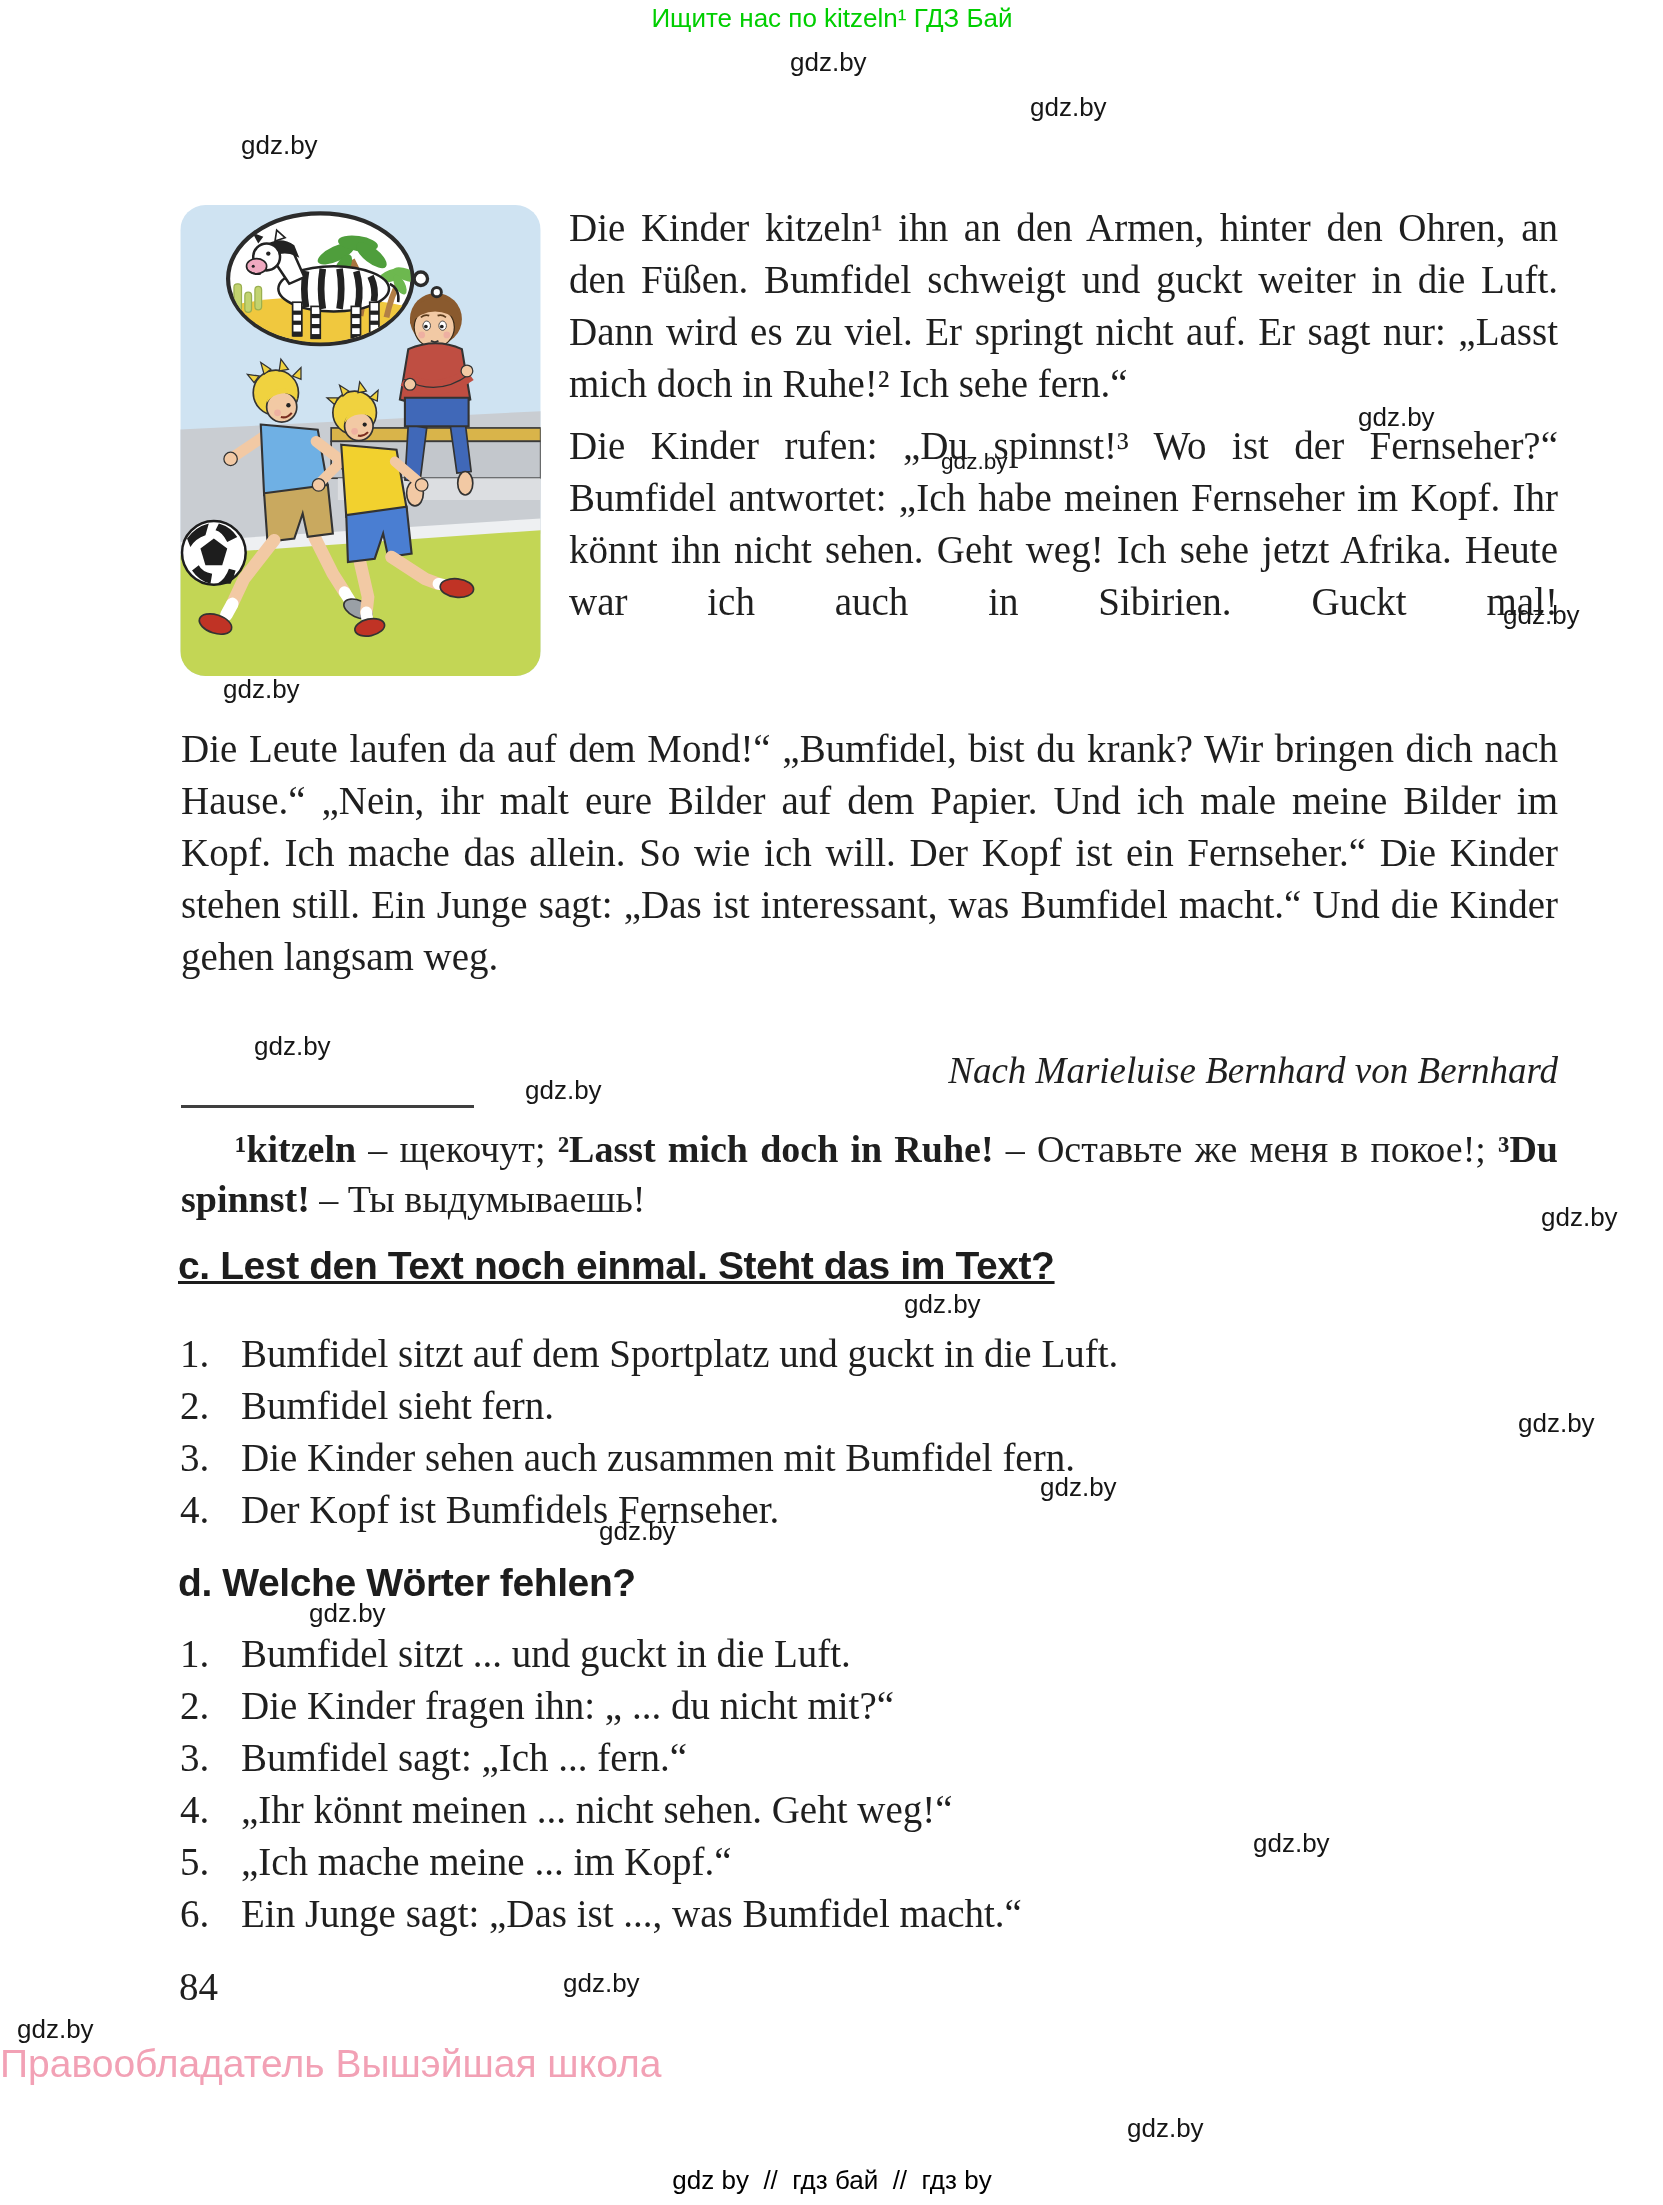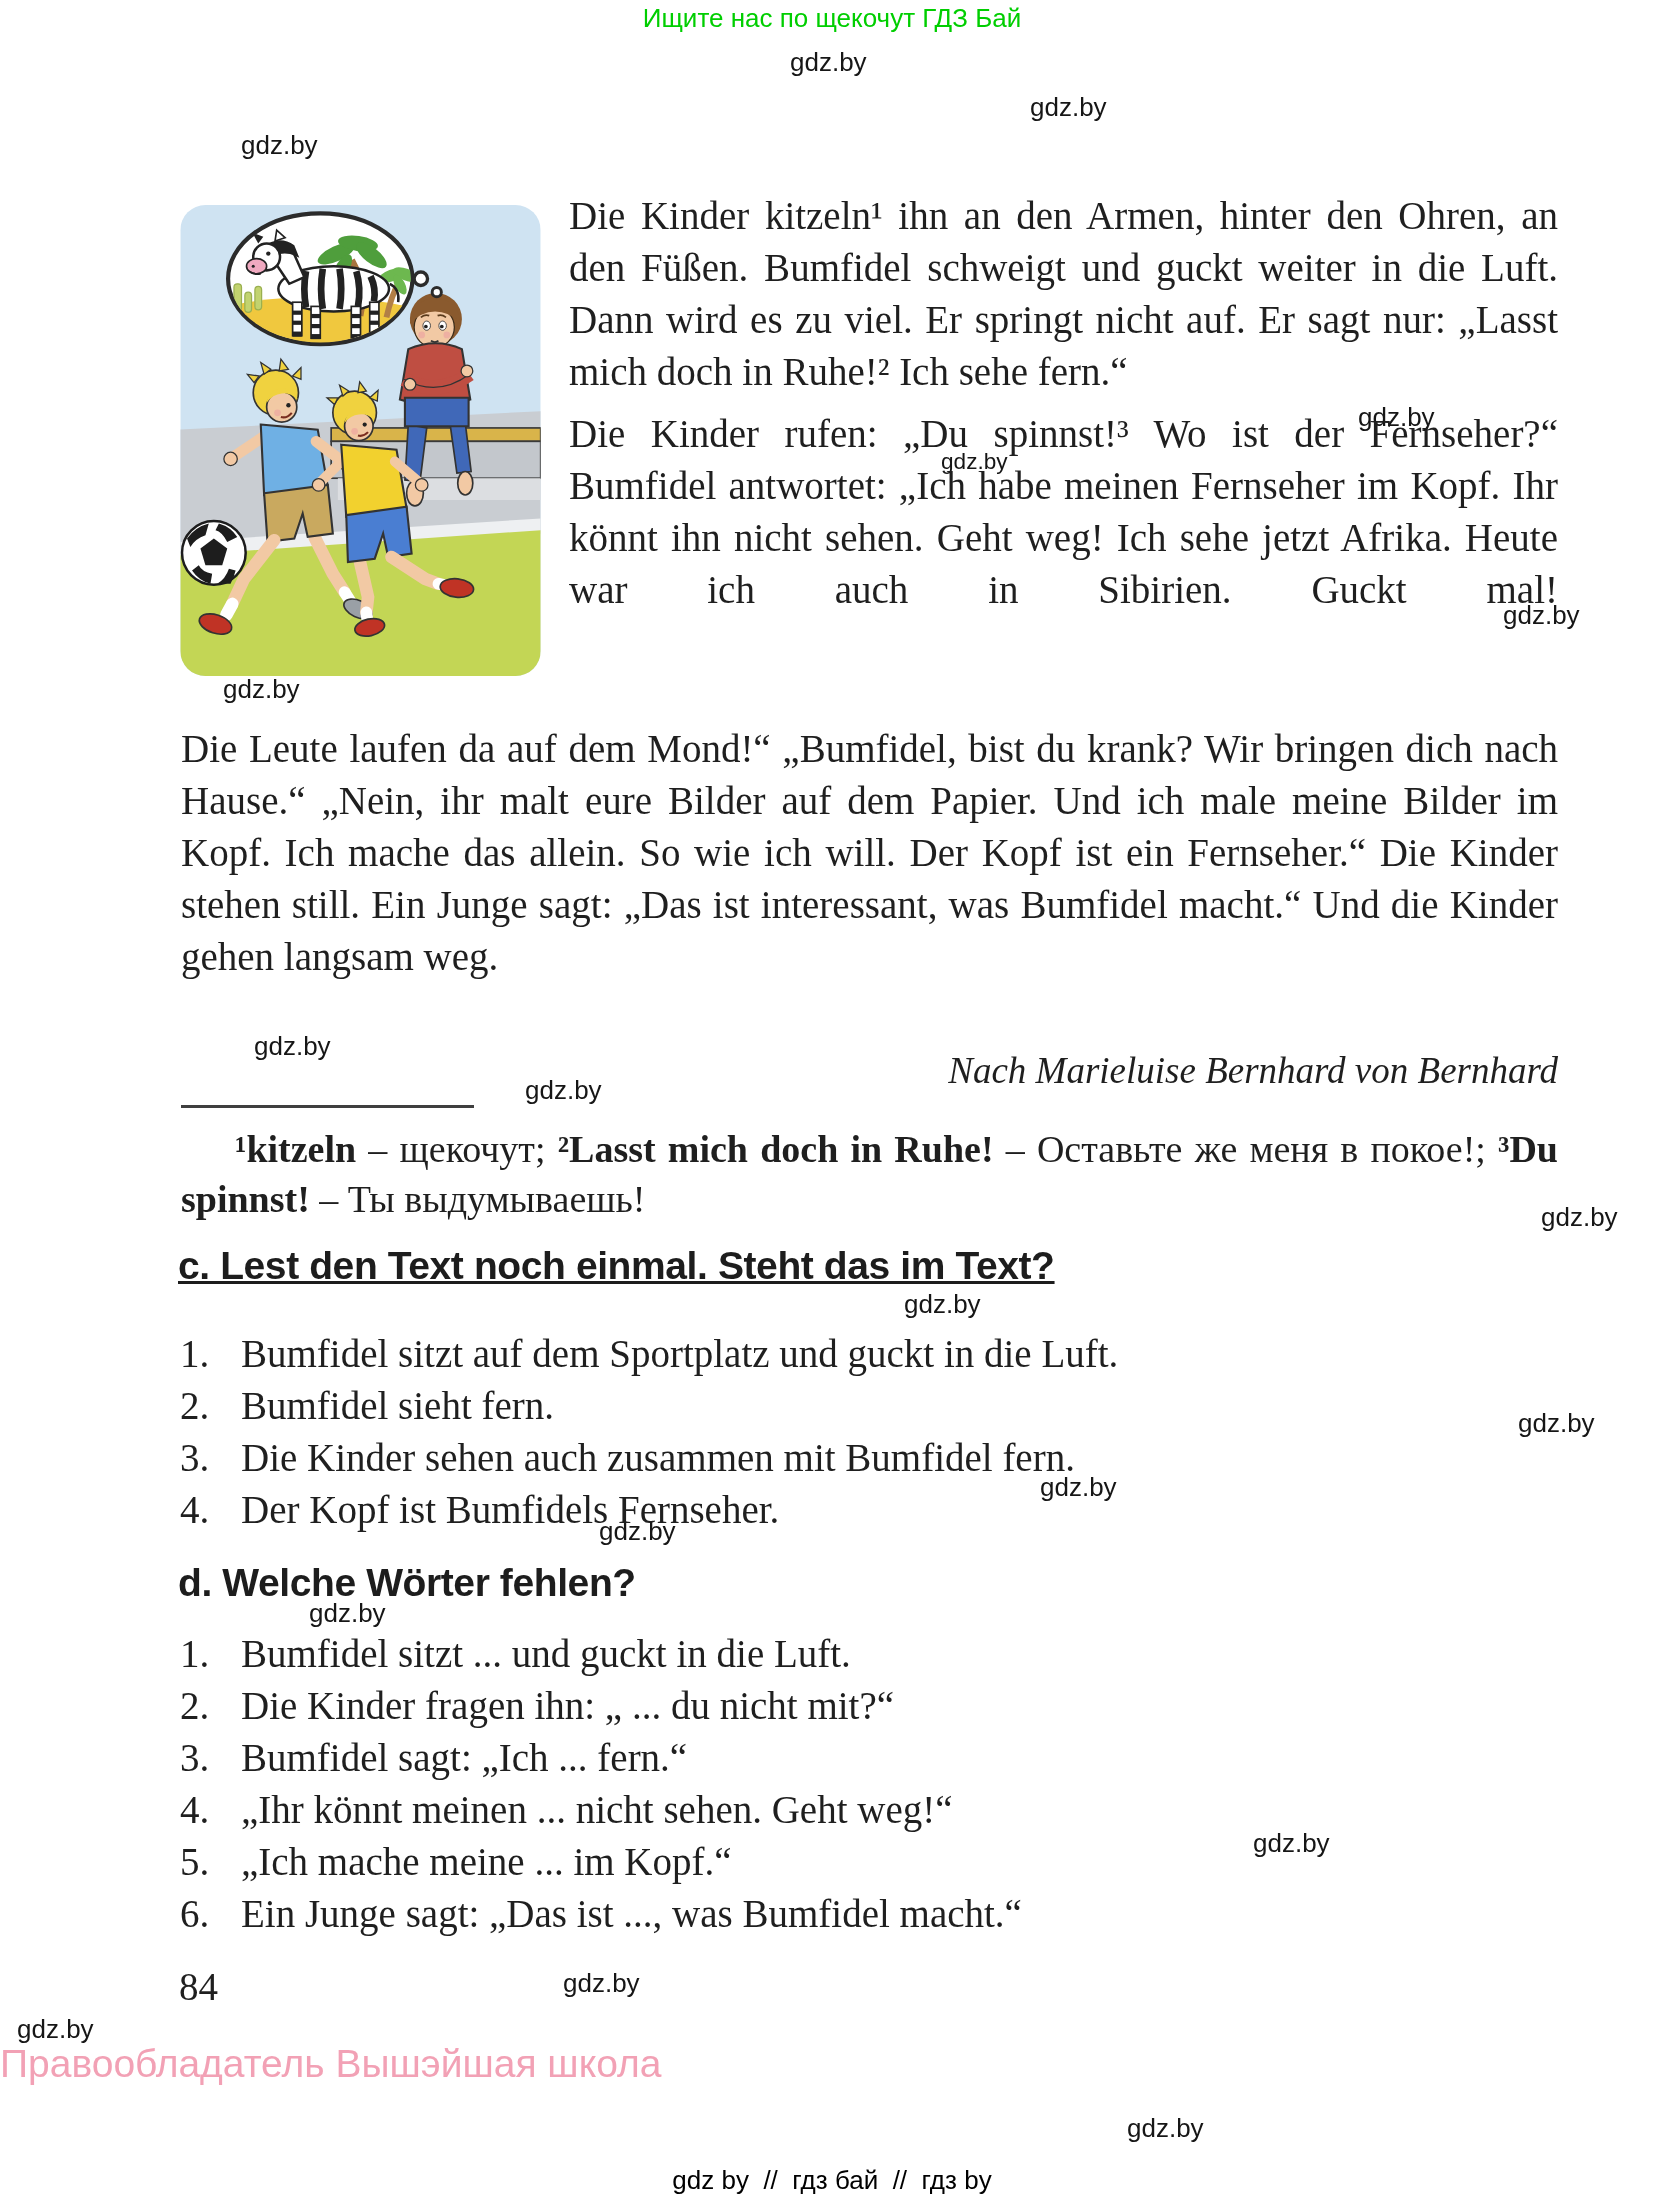--- a/index.html
+++ b/index.html
@@ -14,21 +14,21 @@
     font-size:26px;color:#161616;white-space:nowrap;line-height:1;
   }
   .wm.small{font-size:22.6px;}
   
   .promo{
     top:5px;left:0;width:100%;text-align:center;
     font-family:"Liberation Sans",sans-serif;font-size:26px;color:#00ce00;line-height:1;
   }
   
   .story{font-size:39px;line-height:52px;text-align:justify;hyphens:none;}
-  .col{left:569px;top:190px;width:989px;}
+  .col{left:569px;top:202px;width:989px;}
   .p2a{margin-top:10px;text-align-last:justify;}
   .below{left:181px;top:723px;width:1377px;}
   .attribution{
     left:181px;top:1050px;width:1377px;text-align:right;
     font-style:italic;font-size:37px;line-height:42px;
   }
   .rule{left:181px;top:1105px;width:293px;height:3.4px;background:#3f3f3f;}
   .footnote{
     left:181px;top:1124px;width:1377px;font-size:38px;line-height:50px;
     text-align:justify;text-indent:54px;
@@ -54,21 +54,21 @@
     top:2167px;left:0;width:100%;text-align:center;
     font-family:"Liberation Sans",sans-serif;font-size:26px;color:#000000;line-height:1;white-space:pre;
   }
   .illu{left:180px;top:205px;width:361px;height:471px;}
 </style>
 </head>
 <body>
 
 <div id="page">
 
-  <div class="abs promo">Ищите нас по щекочут ГДЗ Бай</div>
+  <div class="abs promo">Ищите нас по kitzeln¹ ГДЗ Бай</div>
 
   <span class="wm" style="left:790px;top:49px;">gdz.by</span>
   <span class="wm" style="left:1030px;top:94px;">gdz.by</span>
   <span class="wm" style="left:241px;top:132px;">gdz.by</span>
   <span class="wm" style="left:1358px;top:404px;">gdz.by</span>
   <span class="wm small" style="left:941px;top:451px;">gdz.by</span>
   <span class="wm" style="left:1503px;top:602px;">gdz.by</span>
   <span class="wm" style="left:447px;top:511px;">gdz.by</span>
   <span class="wm" style="left:223px;top:676px;">gdz.by</span>
   <span class="wm" style="left:254px;top:1033px;">gdz.by</span>

